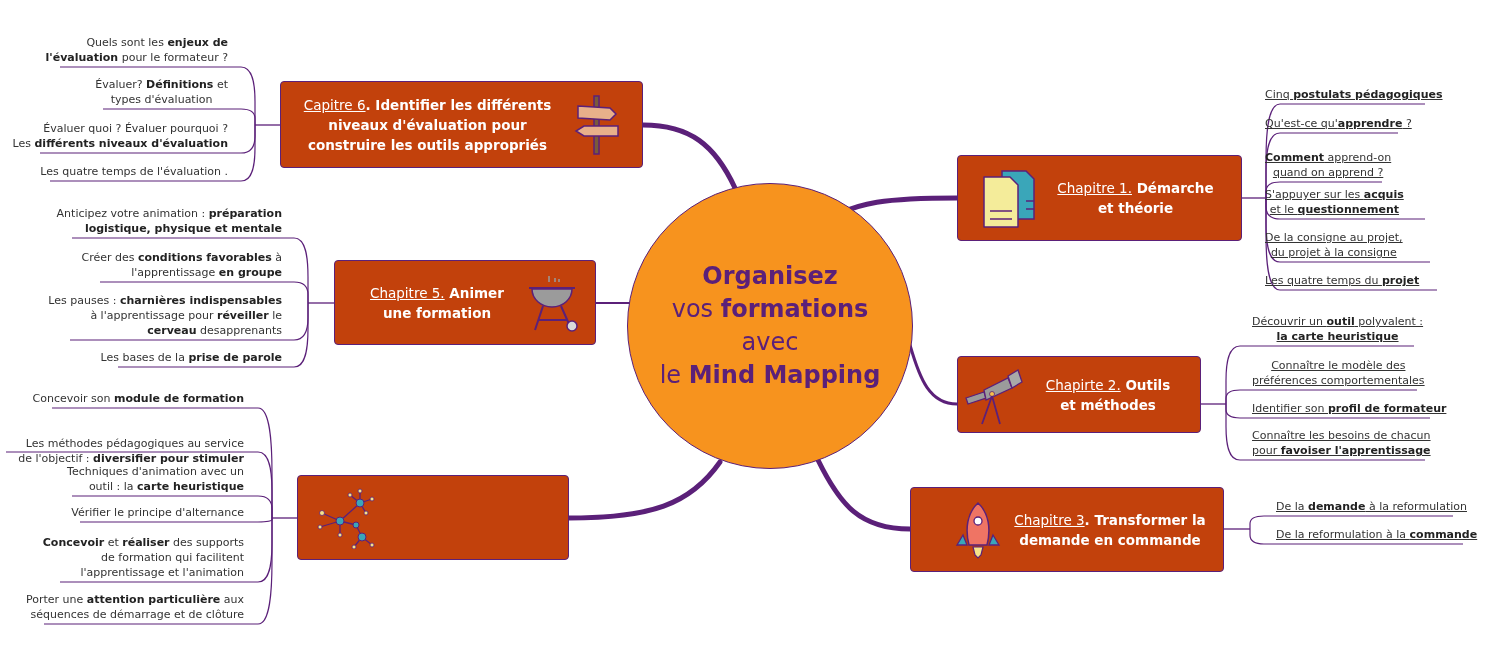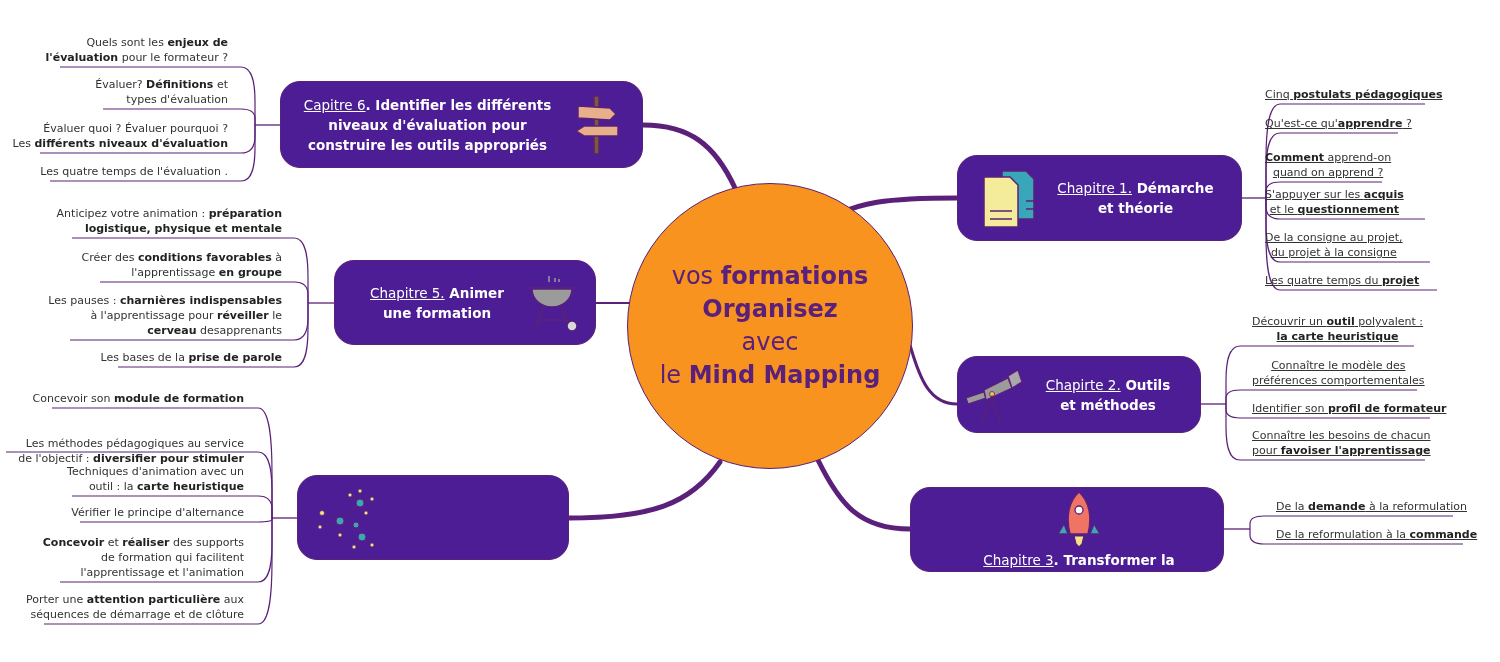--- a/index.html
+++ b/index.html
@@ -8,22 +8,22 @@
   #links { position:absolute; left:0; top:0; width:1500px; height:662px; }
   .center {
     position:absolute; left:627px; top:183px; width:286px; height:286px;
     border-radius:50%; background:#f7931e; border:1px solid #5b2079;
     box-sizing:border-box; display:flex; flex-direction:column;
     align-items:center; justify-content:center; color:#5b2079;
     font-size:24px; line-height:33px; text-align:center;
   }
   .center b { font-weight:bold; }
   .topic {
-    position:absolute; background:#4c1d95; border:1px solid #5b2079;
-    border-radius:20px; box-sizing:border-box; color:#ffffff;
+    position:absolute; background:#c2410c; border:1px solid #5b2079;
+    border-radius:4px; box-sizing:border-box; color:#ffffff;
     display:flex; align-items:center; font-size:13.5px; line-height:20px;
     font-weight:bold;
   }
   .topic .txt { flex:1; text-align:center; }
   .topic .chap { text-decoration:underline; font-weight:normal; }
   .topic .icon { width:62px; height:62px; flex:none; }
   .sub {
     position:absolute; font-size:11px; line-height:15px; color:#333333;
     white-space:nowrap;
   }
@@ -69,22 +69,22 @@
     <path d="M70 340 L294 340 C306 340, 308 328.9, 308 317.8 L308 303" stroke="#5b2079" stroke-width="1.2" fill="none"></path>
     <path d="M118 367 L294 367 C306 367, 308 347.8, 308 328.6 L308 303" stroke="#5b2079" stroke-width="1.2" fill="none"></path>
     <path d="M280 125 L255 125" stroke="#5b2079" stroke-width="1.3" fill="none"></path>
     <path d="M60 67 L241 67 C253 67, 255 84.4, 255 101.8 L255 125" stroke="#5b2079" stroke-width="1.2" fill="none"></path>
     <path d="M103 109 L241 109 C253 109, 255 113.8, 255 118.6 L255 125" stroke="#5b2079" stroke-width="1.2" fill="none"></path>
     <path d="M40 153 L241 153 C253 153, 255 144.6, 255 136.2 L255 125" stroke="#5b2079" stroke-width="1.2" fill="none"></path>
     <path d="M50 181 L241 181 C253 181, 255 164.2, 255 147.4 L255 125" stroke="#5b2079" stroke-width="1.2" fill="none"></path>
   </svg>
 
 <div class="center">
+  <div><b>Organisez</b></div>
   <div><span>vos </span><b>formations</b></div>
-  <div><b>Organisez</b></div>
   <div><span>avec</span></div>
   <div><span>le </span><b>Mind Mapping</b></div>
 </div>
 
 <div class="topic" style="left:280px;top:81px;width:363px;height:87px;padding-left:8px;padding-right:14px;">
   <div class="txt">
     <span class="chap">Capitre 6</span><span>. Identifier les différents</span><br>
     <span>niveaux d'évaluation pour</span><br>
     <span>construire les outils appropriés</span>
   </div>
@@ -165,21 +165,21 @@
     <path d="M46 12 L56 6 L60 18 L50 24 Z" fill="#a9a9a9" stroke="#5b2079" stroke-width="1.3"></path>
     <circle cx="30" cy="30" r="2.5" fill="#f7c04a" stroke="#5b2079" stroke-width="0.8"></circle>
     <path d="M30 32 L20 60 M30 32 L38 60" stroke="#5b2079" stroke-width="1.8"></path>
   </svg>
   <div class="txt">
     <span class="chap">Chapirte 2.</span><span> Outils</span><br>
     <span>et méthodes</span>
   </div>
 </div>
 
-<div class="topic" style="left:910px;top:487px;width:314px;height:85px;padding-left:36px;padding-right:12px;flex-direction:column;">
+<div class="topic" style="left:910px;top:487px;width:314px;height:85px;padding-left:36px;padding-right:12px;">
   <svg class="icon" viewBox="0 0 62 62">
     <path d="M16 36 L10 46 L20 46 Z" fill="#3aa6b9" stroke="#5b2079" stroke-width="1.3"></path>
     <path d="M46 36 L52 46 L42 46 Z" fill="#3aa6b9" stroke="#5b2079" stroke-width="1.3"></path>
     <path d="M31 4 C42 14 44 30 40 46 H22 C18 30 20 14 31 4 Z" fill="#ef7464" stroke="#5b2079" stroke-width="1.5"></path>
     <circle cx="31" cy="22" r="4" fill="#ffffff" stroke="#5b2079" stroke-width="1.3"></circle>
     <path d="M26 48 H36 L34 56 L31 59 L28 56 Z" fill="#f4e38a" stroke="#5b2079" stroke-width="1.2"></path>
   </svg>
   <div class="txt">
     <span class="chap">Chapitre 3</span><span>. Transformer la</span><br>
     <span>demande en commande</span>
@@ -265,21 +265,21 @@
       <div><span>à l'apprentissage pour </span><b>réveiller</b><span> le</span></div>
       <div><b>cerveau</b><span> desapprenants</span></div>
     </div>
     <div class="sub l" style="top: 350px; right: 1218px;">
       <div><span>Les bases de la </span><b>prise de parole</b></div>
     </div>
     <div class="sub l" style="top: 35px; right: 1272px;">
       <div><span>Quels sont  les </span><b>enjeux de</b></div>
       <div><b>l'évaluation</b><span> pour le formateur ?</span></div>
     </div>
-    <div class="sub l" style="top: 77px; right: 1272px;">
+    <div class="sub l" style="top: 77px; right: 1272px; text-align: center;">
       <div><span>Évaluer?  </span><b>Définitions</b><span> et</span></div>
       <div><span>types d'évaluation</span></div>
     </div>
     <div class="sub l" style="top: 121px; right: 1272px;">
       <div><span>Évaluer quoi ? Évaluer pourquoi ?</span></div>
       <div><span>Les </span><b>différents niveaux d'évaluation</b></div>
     </div>
     <div class="sub l" style="top: 164px; right: 1272px;">
       <div><span>Les quatre temps de l'évaluation .</span></div>
     </div>

